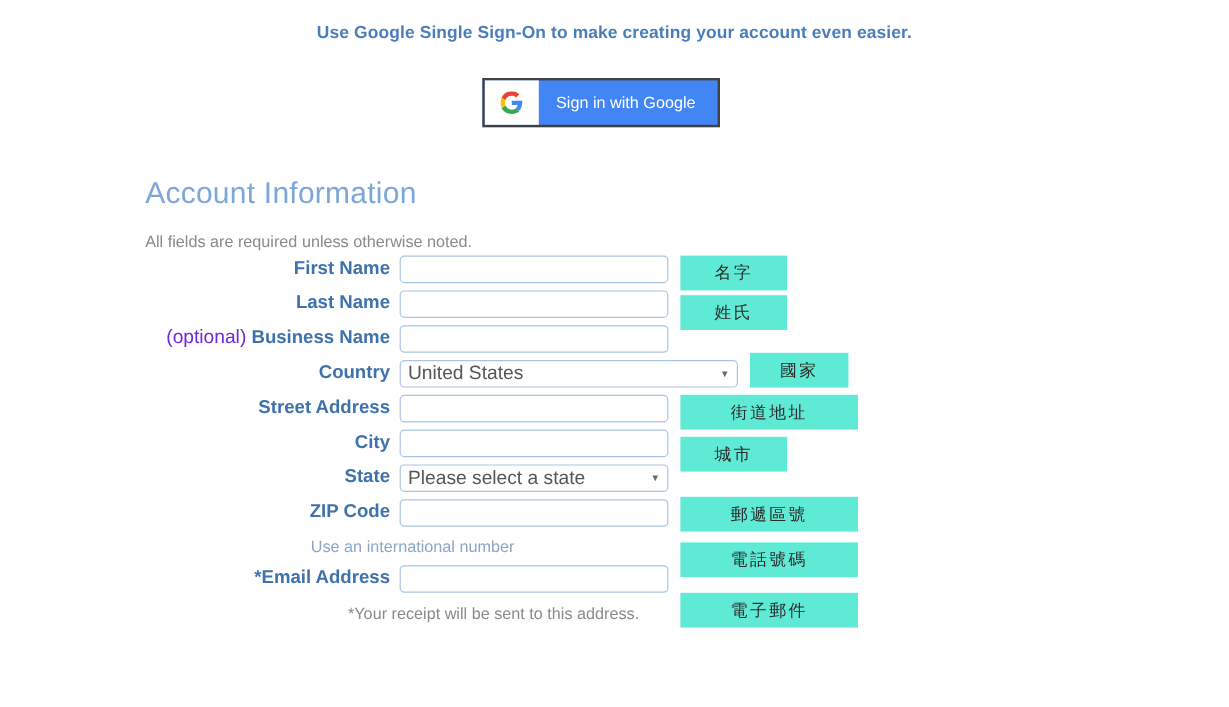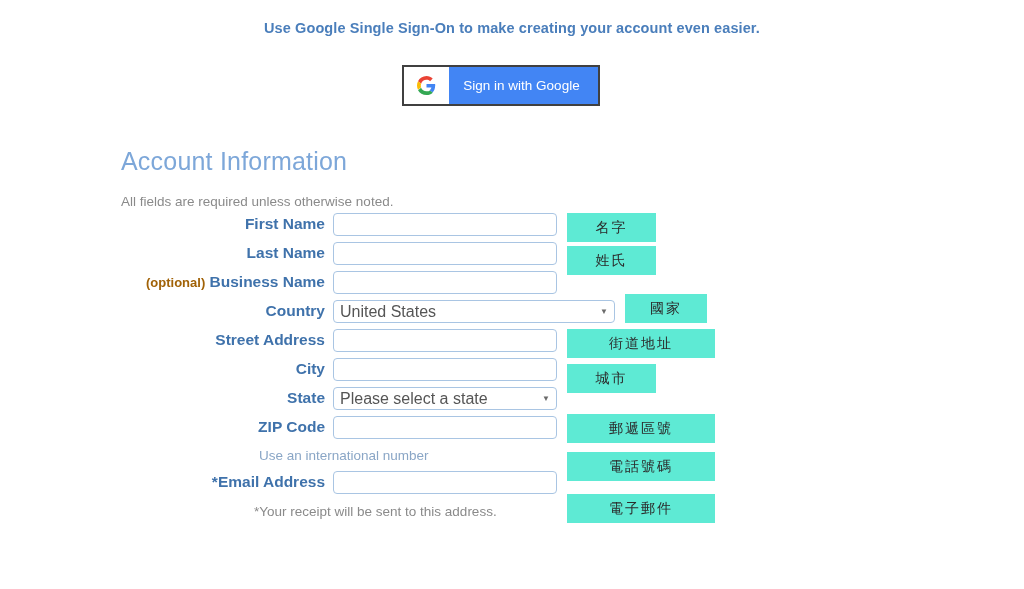--- a/index.html
+++ b/index.html
@@ -93,23 +93,23 @@
   .label {
     position: absolute;
     right: 699px;           
     top: 2px;
     font-size: 15.5px;
     font-weight: bold;
     color: #3f72ab;
     white-space: nowrap;
   }
   .label .optional {
-    color: #a16207;
-    font-weight: bold;
-    font-size: 13px;
+    color: #6d28d9;
+    font-weight: normal;
+    font-size: 16px;
   }
 
   .field {
     position: absolute;
     left: 333px;
     top: 0;
   }
   input.txt, select.sel {
     box-sizing: border-box;
     height: 23px;
@@ -295,21 +295,21 @@
 
   <div class="row">
     <div class="label">
       <span>*Email Address</span>
     </div>
     <div class="field">
       <input class="txt w-main" type="text" value="" style="">
     </div>
   </div>
 
-  <div class="row" style="height:24px;">
+  <div class="row" style="height:24px;margin-left:36px;">
     <div class="helper grey" style="top:4px;left:254px;">*Your receipt will be sent to this address.</div>
   </div>
 
 </div>
 
 <div class="anno" style="left:567px; top:213px;  width:89px;">名字</div>
 <div class="anno" style="left:567px; top:246px;  width:89px;">姓氏</div>
 <div class="anno" style="left:625px; top:294px;  width:82px;">國家</div>
 <div class="anno" style="left:567px; top:329px;  width:148px;">街道地址</div>
 <div class="anno" style="left:567px; top:364px;  width:89px;">城市</div>

